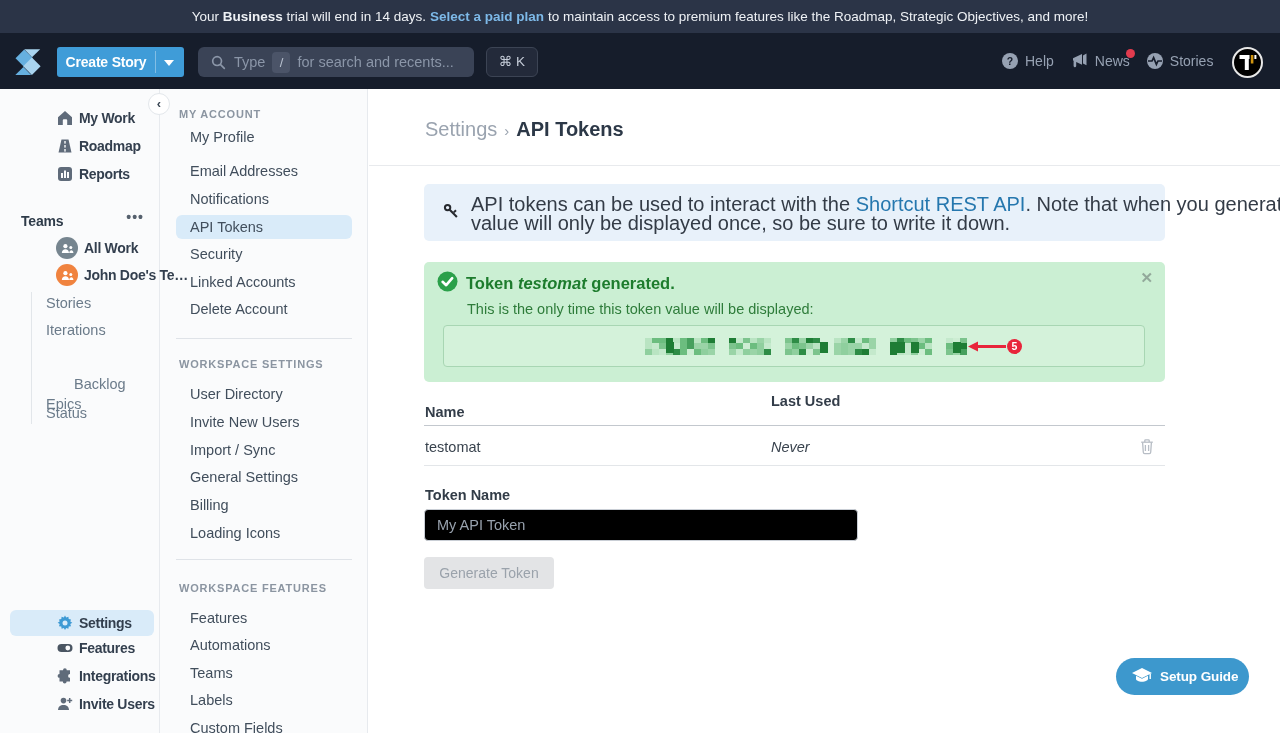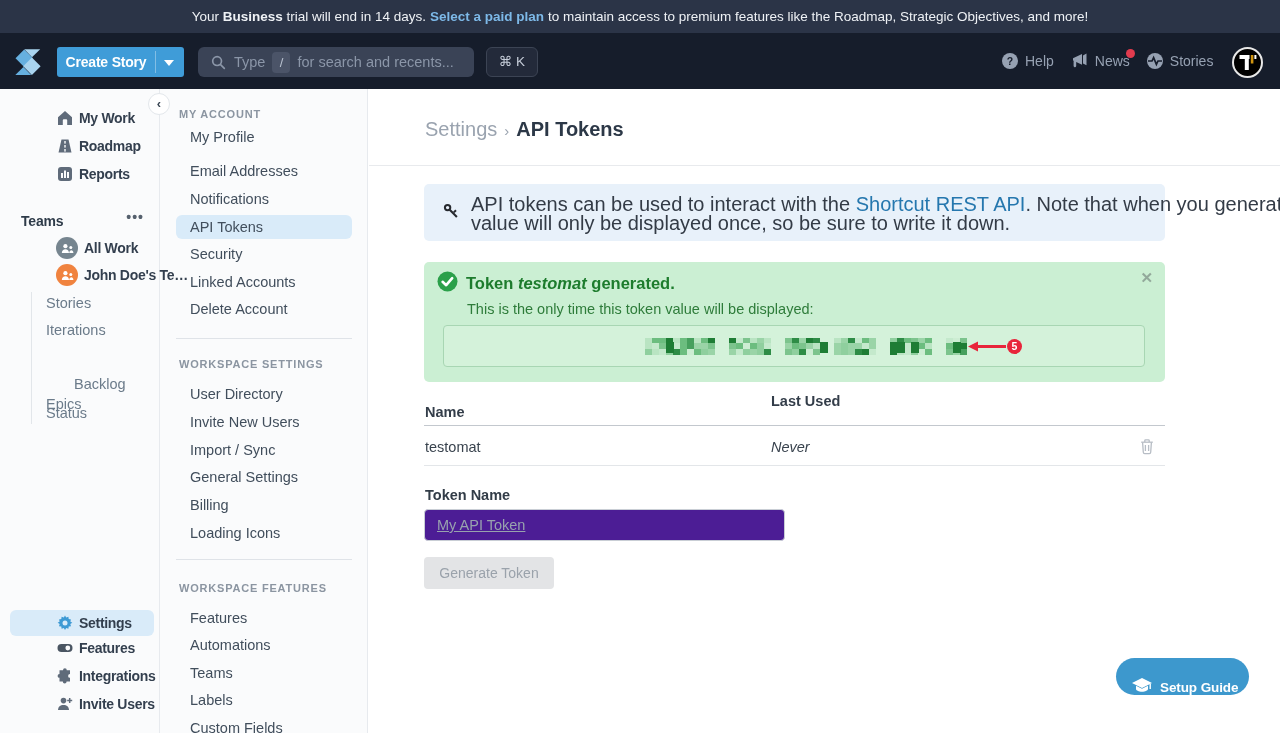--- a/index.html
+++ b/index.html
@@ -77,27 +77,27 @@
 .greenbox .sub { position:absolute; left:43px; top:39px; font-size:14.5px; color:#2e7c3a;text-align:center; }
 .greenbox .close { position:absolute; right:12px; top:7px; color:#93a99b; font-size:15px; font-weight:bold; }
 .tokfield { position:absolute; left:19px; top:63px; width:702px; height:42px; background:#d4f2da; border:1px solid #a8d6b3; border-radius:4px; }
 
 .tbl-h { position:absolute; font-size:14.5px; font-weight:bold; color:#333d49; }
 .tbl-c { position:absolute; font-size:14.5px; color:#39434e; }
 .hr1 { position:absolute; left:55px; width:741px; height:1px; background:#c3c8ce; }
 .hr2 { position:absolute; left:55px; width:741px; height:1px; background:#e3e6e9; }
 
 .toklabel { position:absolute; left:56px; top:398px; font-size:14.5px; font-weight:bold; color:#323c47; }
-.tokinput { position:absolute; left:55px; top:420px; width:361px; height:32px; border:1px solid #c9ced5; border-radius:4px;
-  background:#4c1d95; color:#98a2ae; font-size:14.5px; line-height:30px; padding-left:12px;text-decoration:underline; }
+.tokinput { position:absolute; left:55px; top:420px; width:434px; height:32px; border:1px solid #c9ced5; border-radius:4px;
+  background:#000000; color:#98a2ae; font-size:14.5px; line-height:30px; padding-left:12px; }
 .genbtn { position:absolute; left:55px; top:468px; width:130px; height:32px; background:#e3e4e6; border-radius:4px;
   color:#9aa2ab; font-size:14px; text-align:center; line-height:32px; }
 
 .setup { position:absolute; left:1116px; top:658px; width:133px; height:37px; background:#3d98cd; border-radius:19px;
-  color:#fff; font-size:13.5px; letter-spacing:-0.1px; font-weight:bold; display:flex; align-items:flex-end; }
+  color:#fff; font-size:13.5px; letter-spacing:-0.1px; font-weight:bold; display:flex; align-items:center; }
 .setup svg { margin:0 8px 0 16px; }
 </style>
 </head>
 <body>
 
 <div class="trialbar">Your&nbsp;<b>Business</b>&nbsp;trial will end in 14 days.<span class="lnk">Select a paid plan</span>to maintain access to premium features like the Roadmap, Strategic Objectives, and more!</div>
 
 <div class="navbar">
   <svg class="logo" viewBox="0 0 26 26">
     <polygon points="9.3,0.3 25.2,0.3 17,8.3" fill="#a9d4ef"></polygon>

